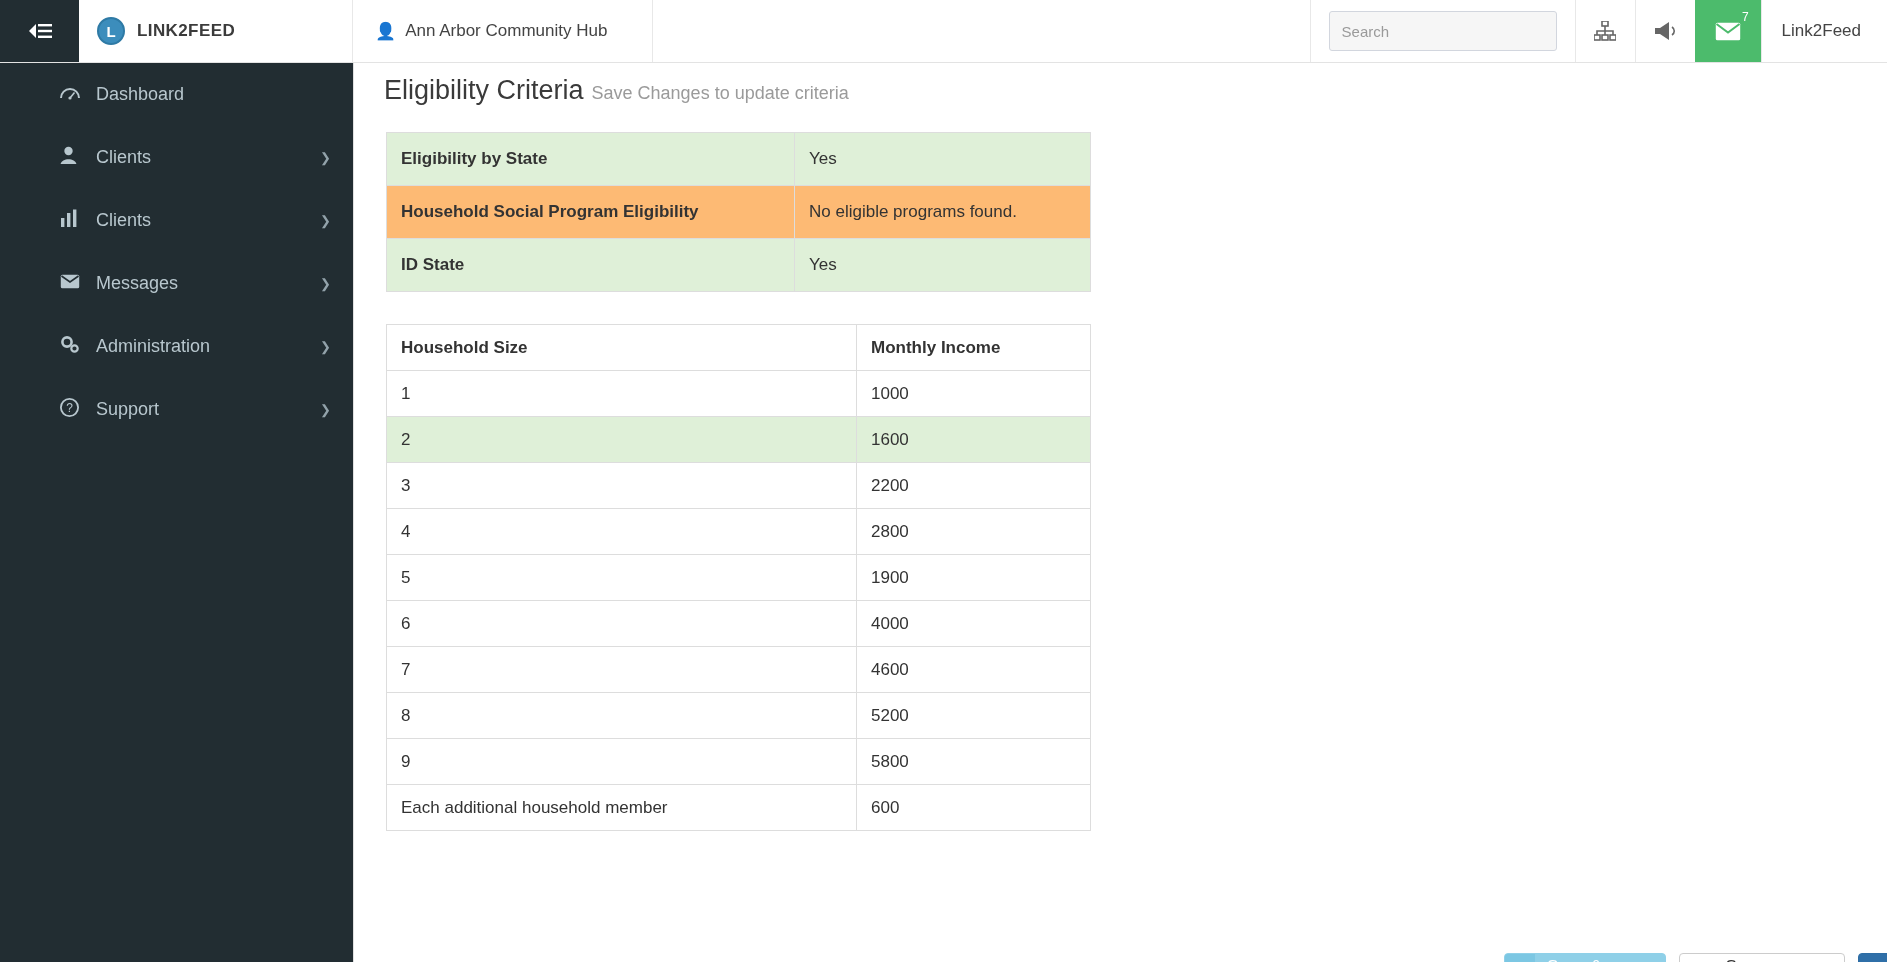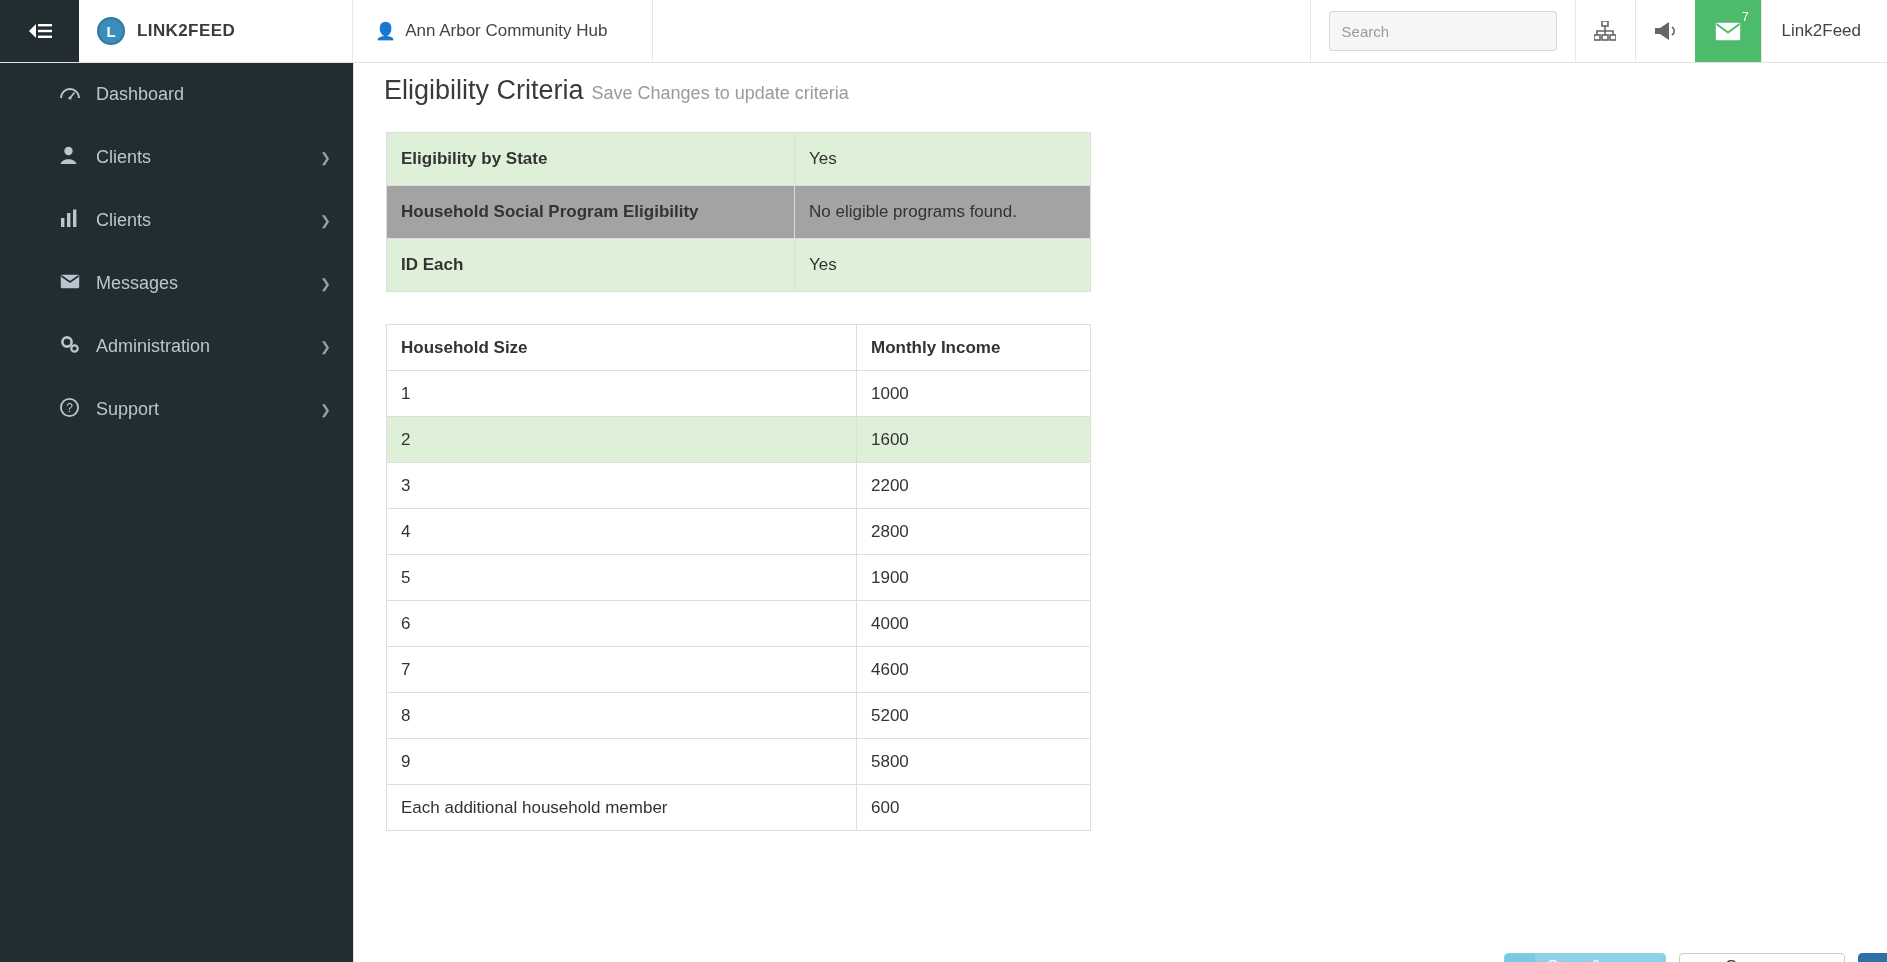--- a/index.html
+++ b/index.html
@@ -107,21 +107,21 @@
   }
   .page-title .sub { font-size: 18px; color: #9a9a9a; margin-left: 8px; }
 
   .panel { margin: 26px 0 0 32px; width: 705px; }
   table { border-collapse: collapse; width: 100%; }
   .crit td {
     border: 1px solid #dddddd; height: 53px; padding: 0 14px;
     font-size: 17px; color: #333;
   }
   .crit tr.green td { background: #dff0d8; }
-  .crit tr.warn td  { background: #a3a3a3; }
+  .crit tr.warn td  { background: #fdba74; }
   .crit td.k { font-weight: bold; width: 408px; }
 
   .inc { margin-top: 32px; }
   .inc th, .inc td {
     border: 1px solid #dddddd; height: 46px; padding: 0 14px;
     font-size: 17px; color: #333; text-align: left;
   }
   .inc th { font-weight: bold; }
   .inc td.size, .inc th.size { width: 470px; }
   .inc tr.hl td { background: #dff0d8; }
@@ -300,21 +300,21 @@
         <tbody>
           <tr class="green">
             <td class="k">Eligibility by State</td>
             <td>Yes</td>
           </tr>
           <tr class="warn">
             <td class="k">Household Social Program Eligibility</td>
             <td>No eligible programs found.</td>
           </tr>
           <tr class="green">
-            <td class="k">ID Each</td>
+            <td class="k">ID State</td>
             <td>Yes</td>
           </tr>
         </tbody>
       </table>
 
       <table class="inc">
         <thead>
           <tr>
             <th class="size">Household Size</th>
             <th>Monthly Income</th>

